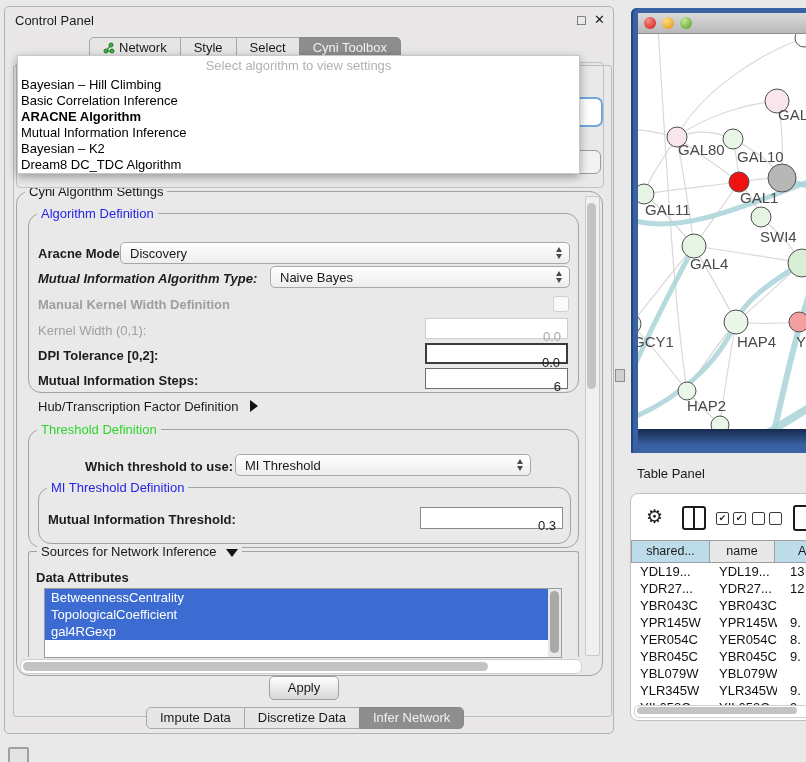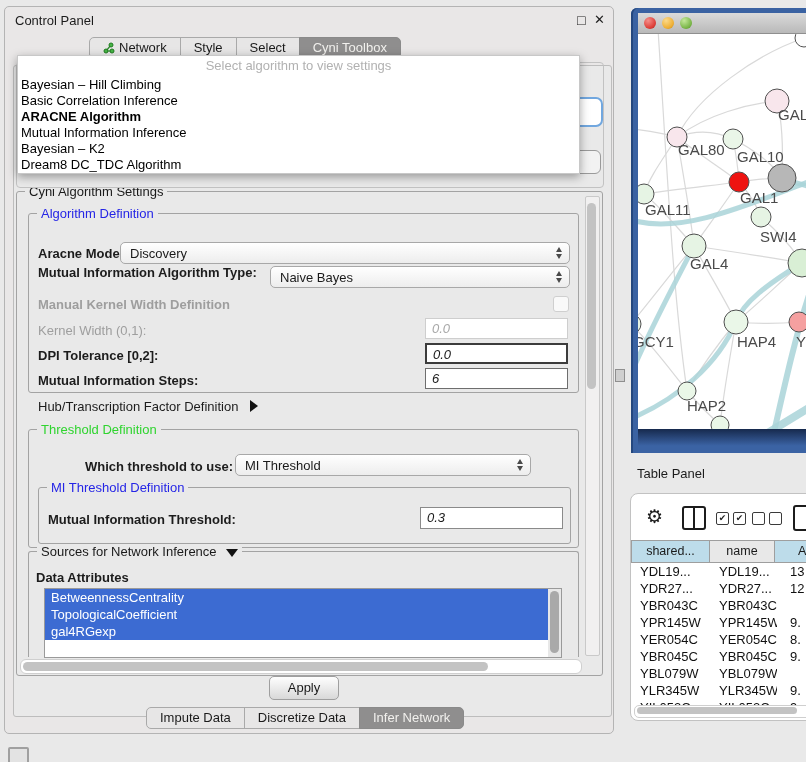--- a/index.html
+++ b/index.html
@@ -20,32 +20,32 @@
        margin-left:-1px;white-space:nowrap;display:flex;align-items:center;gap:4px;}
   .tab:first-child{border-radius:5px 0 0 5px;margin-left:0;}
   .tab:last-child{border-radius:0 5px 5px 0;}
   .tab.sel{background:#8f8e8e;color:#f2f1ee;border-color:#8a8a8a;}
   
   #algo-popup{position:absolute;left:17px;top:55px;width:561px;height:117px;background:#ffffff;
               border:1px solid #c8c8c8;box-shadow:0 3px 9px rgba(0,0,0,.35);z-index:6;}
   .popup-hint{height:19px;text-align:center;font-size:13px;color:#b1b1b1;padding-top:2px;}
   .popup-item{height:16px;line-height:16px;font-size:13px;padding-left:3px;color:#000;}
   
-  .groupbox{position:absolute;border:1px solid #a3a3a3;border-radius:3px;}
+  .groupbox{position:absolute;border:1px solid #a3a3a3;border-radius:13px;}
   .legend{position:absolute;top:-8px;left:8px;background:#e9e9e9;padding:0 4px;font-size:13px;white-space:nowrap;}
   
   .combo{position:absolute;background:linear-gradient(#ffffff,#ededed);border:1px solid #a8a8a8;
          border-radius:5px;font-size:13px;display:flex;align-items:center;padding-left:9px;box-sizing:border-box;}
   .spin{position:absolute;right:7px;top:50%;transform:translateY(-50%);}
   .spin i{display:block;width:0;height:0;border-left:3.5px solid transparent;border-right:3.5px solid transparent;}
   .spin .up{border-bottom:5px solid #4a4a4a;margin-bottom:2px;}
   .spin .dn{border-top:5px solid #4a4a4a;}
   
-  .field{position:absolute;background:#fff;font-size:13px;padding:0 6px;
-         box-sizing:border-box;line-height:19px;font-style:italic;}
+  .field{position:absolute;background:#fff;font-size:13px;text-align:right;padding:8px 6px;
+         box-sizing:border-box;line-height:19px;}
   
   .sb-track-v{position:absolute;background:#f1f0f0;border:1px solid #c9c9c9;border-radius:2px;}
   .sb-thumb{position:absolute;background:#c3c3c3;border-radius:5px;}
   .sb-track-h{position:absolute;background:#ffffff;border:1px solid #cfcfcf;border-radius:6px;}
   
   #attr-list{position:absolute;left:44px;top:588px;width:516px;height:68px;background:#fff;
              border:1px solid #9a9a9a;overflow:hidden;z-index:2;}
   .attr-item{height:17px;line-height:17px;font-size:13px;color:#fff;background:#3c6bd2;
              padding-left:6px;margin-right:13px;}
   
@@ -152,21 +152,21 @@
 
   <div class="lbl bold" style="left:38px;top:246px;">Aracne Mode:</div>
   <div class="combo" style="left:120px;top:242px;width:450px;height:22px;">
     <span>Discovery</span>
     <span class="spin">
         <i class="up"></i>
         <i class="dn"></i>
       </span>
   </div>
 
-  <div class="lbl bold" style="left:38px;top:265px;">Mutual Information Algorithm Type:</div>
+  <div class="lbl bold" style="left:38px;top:271px;font-style:italic;">Mutual Information Algorithm Type:</div>
   <div class="combo" style="left:270px;top:266px;width:300px;height:22px;">
     <span>Naive Bayes</span>
     <span class="spin">
         <i class="up"></i>
         <i class="dn"></i>
       </span>
   </div>
 
   <div class="lbl bold grayed" style="left:38px;top:297px;">Manual Kernel Width Definition</div>
   <div class="checkbox" style="left:553px;top:296px;"></div>

